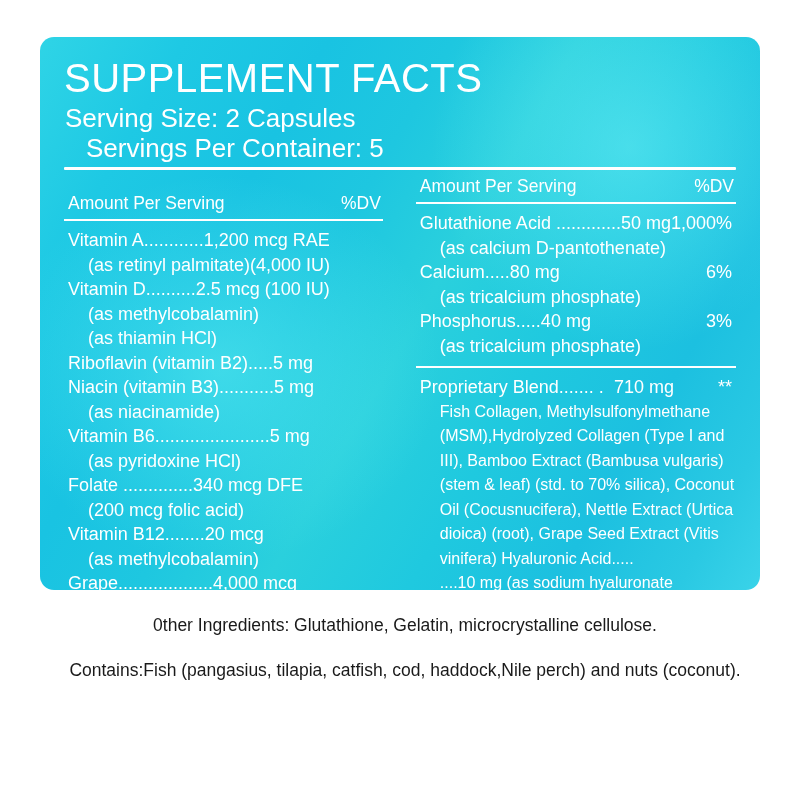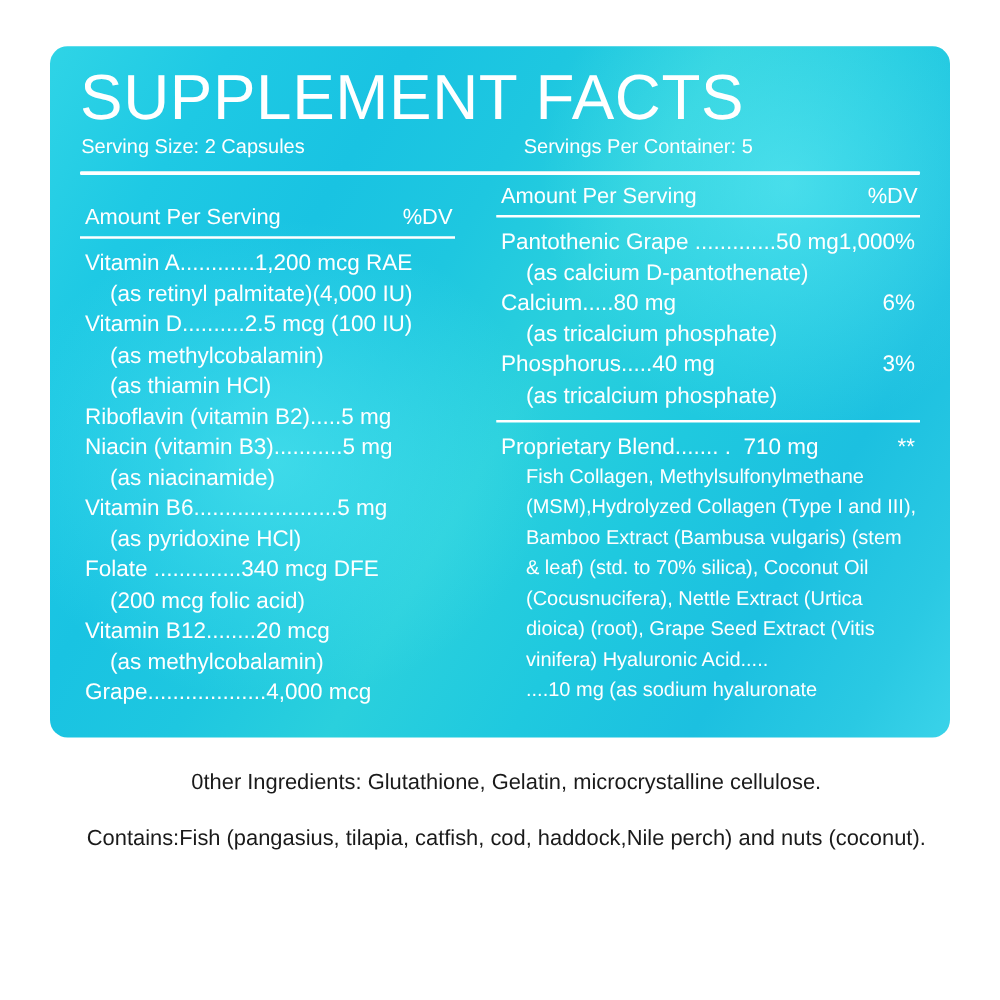--- a/index.html
+++ b/index.html
@@ -66,33 +66,34 @@
   }
 
   .panel-inner {
     position: relative;
     z-index: 2;
     padding: 14px 22px 0 22px;
   }
 
   .facts-title {
     color: #ffffff;
-    font-size: 51px;
+    font-size: 40px;
     line-height: 46px;
     letter-spacing: 0.5px;
     font-weight: 400;
     margin: 4px 0 0 2px;
   }
 
   .serving-row {
     display: flex;
     margin-top: 2px;
     color: #ffffff;
-    font-size: 16px;
+    font-size: 26px;
     line-height: 30px;
+    flex-direction: column;
   }
   .serving-left { width: 330px; padding-left: 3px; }
   .serving-right { flex: 1; padding-left: 24px; }
 
   .rule {
     height: 3px;
     background: #ffffff;
     margin: 4px 2px 0 2px;
     border-radius: 1px;
   }
@@ -227,21 +228,21 @@
         <div class="col-divider"></div>
 
         <div class="col-right">
           <div class="col-head">
             <span>Amount Per Serving</span>
             <span>%DV</span>
           </div>
           <div class="thin-rule"></div>
 
           <div class="line row">
-            <span>Pantothenic Grape .............50 mg</span>
+            <span>Glutathione Acid .............50 mg</span>
             <span class="dv">1,000%</span>
           </div>
           <div class="line indent">(as calcium D-pantothenate)</div>
           <div class="line row">
             <span>Calcium.....80 mg</span>
             <span class="dv">6%</span>
           </div>
           <div class="line indent">(as tricalcium phosphate)</div>
           <div class="line row">
             <span>Phosphorus.....40 mg</span>

